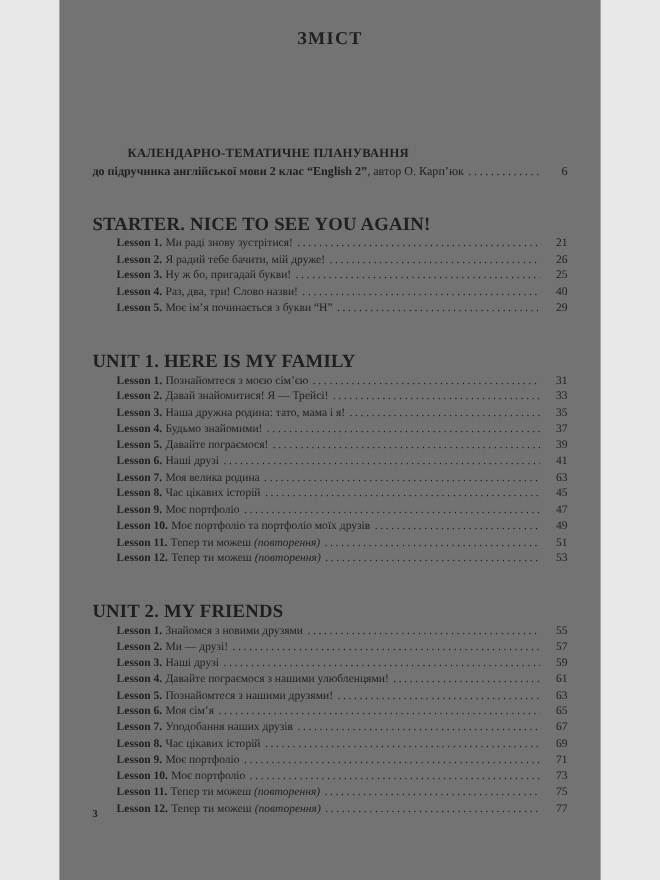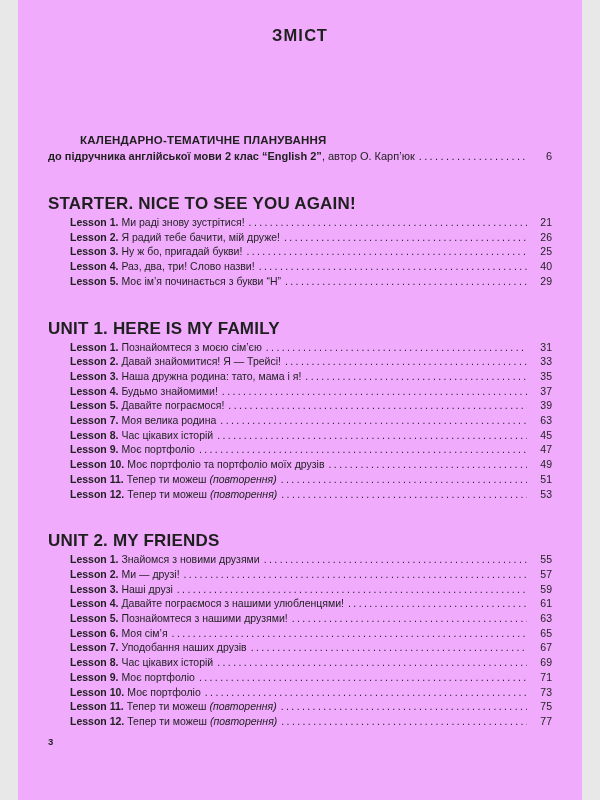--- a/index.html
+++ b/index.html
@@ -1,23 +1,23 @@
 <!DOCTYPE html>
 <html lang="uk"><head>
 <meta charset="utf-8">
 <style>
   html, body { margin: 0; padding: 0; background: #e8e8e8; }
   .page {
     position: relative;
-    width: 564px;
+    width: 492px;
     height: 800px;
     margin: 0 auto;
-    background: #f0abfc;
+    background: #737373;
     color: #1f1f1f;
-    font-family: Liberation Sans, sans-serif;
+    font-family: Liberation Serif, serif;
     overflow: hidden;
     box-sizing: border-box;
   }
   .title {
     margin: 0;
     padding-top: 27px;
     line-height: 16px;
     text-align: center;
     font-size: 16.5px;
     font-weight: 700;
@@ -149,20 +149,25 @@
     <span class="leader"></span>
     <span class="pagenum">37</span>
   </div>
 
   <div class="row lesson-row">
     <span class="lesson-text"><span class="lesson-label">Lesson 5.</span><span class="lesson-title">Давайте пограємося!</span></span>
     <span class="leader"></span>
     <span class="pagenum">39</span>
   </div>
 
+  <div class="row lesson-row">
+    <span class="lesson-text"><span class="lesson-label">Lesson 6.</span><span class="lesson-title">Наші друзі</span></span>
+    <span class="leader"></span>
+    <span class="pagenum">41</span>
+  </div>
 
   <div class="row lesson-row">
     <span class="lesson-text"><span class="lesson-label">Lesson 7.</span><span class="lesson-title">Моя велика родина</span></span>
     <span class="leader"></span>
     <span class="pagenum">63</span>
   </div>
 
   <div class="row lesson-row">
     <span class="lesson-text"><span class="lesson-label">Lesson 8.</span><span class="lesson-title">Час цікавих історій</span></span>
     <span class="leader"></span>

